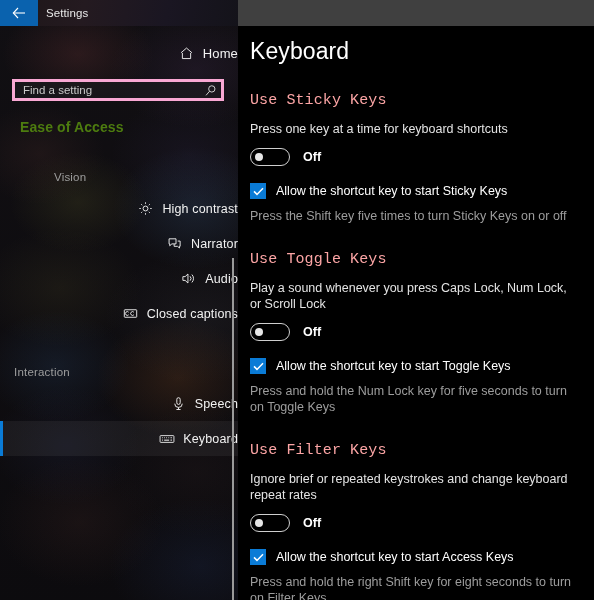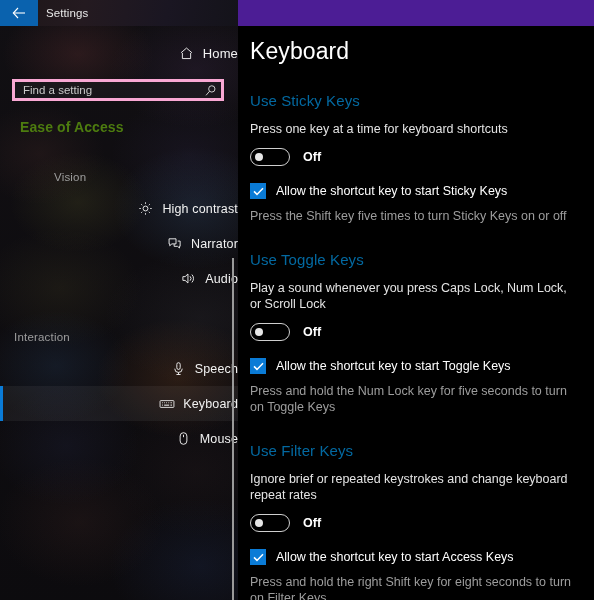--- a/index.html
+++ b/index.html
@@ -20,21 +20,21 @@
     height: 600px;
     display: flex;
     flex-direction: column;
   }
 
   
   .titlebar {
     position: relative;
     height: 26px;
     flex: 0 0 26px;
-    background: #4c1d95;
+    background: #404040;
     display: flex;
     align-items: center;
     z-index: 20;
   }
   .titlebar-tint {
     position: absolute;
     left: 0; top: 0;
     width: 238px; height: 26px;
     background: linear-gradient(100deg, #1d1618 0%, #241a20 35%, #1a1622 70%, #14131a 100%);
     pointer-events: none;
@@ -209,22 +209,23 @@
     font-size: 23px;
     font-weight: normal;
     color: #ffffff;
     padding-top: 12px;
     letter-spacing: .1px;
   }
 
   .section { padding-top: 27px; }
   .section-heading {
     font-size: 15px;
-    color: #0369a1;
+    color: #fca5a5;
     letter-spacing: .1px;
+    font-family: Liberation Mono, monospace;
   }
   .section-desc {
     font-size: 12.5px;
     color: #e4e4e4;
     line-height: 16px;
     padding-top: 12px;
     max-width: 322px;
   }
 
   .toggle-row {
@@ -370,20 +371,30 @@
           <span class="nav-icon">
             <svg width="15" height="15" viewBox="0 0 16 16" fill="none" stroke="#f0f0f0" stroke-width="1">
               <path d="M2 6 H4.4 L7.4 3.2 V12.8 L4.4 10 H2 Z"></path>
               <path d="M9.6 5.6 A3.4 3.4 0 0 1 9.6 10.4"></path>
               <path d="M11.6 3.8 A6 6 0 0 1 11.6 12.2"></path>
             </svg>
           </span>
           <span class="nav-label">Audio</span>
         </div>
 
+        <div class="nav-row">
+          <span class="nav-icon">
+            <svg width="15" height="15" viewBox="0 0 16 16" fill="none" stroke="#f0f0f0" stroke-width="1">
+              <rect x="1.4" y="4" width="13.2" height="8" rx="0.6"></rect>
+              <path d="M6 6.6 A2 2 0 1 0 6 9.4"></path>
+              <path d="M11.6 6.6 A2 2 0 1 0 11.6 9.4"></path>
+            </svg>
+          </span>
+          <span class="nav-label">Closed captions</span>
+        </div>
 
         <div class="section-label sec-interaction">Interaction</div>
 
         <div class="nav-row">
           <span class="nav-icon">
             <svg width="15" height="15" viewBox="0 0 16 16" fill="none" stroke="#f0f0f0" stroke-width="1">
               <rect x="6.2" y="1.8" width="3.6" height="7.2" rx="1.8"></rect>
               <path d="M4 8.2 A4 4 0 0 0 12 8.2"></path>
               <path d="M8 12.2 V14.2"></path>
               <path d="M5.8 14.4 H10.2"></path>
@@ -402,29 +413,20 @@
               <path d="M10.6 6.6 H11.4" stroke-width="1.2"></path>
               <path d="M13 6.6 H14.4" stroke-width="1.2"></path>
               <path d="M3.4 9.3 H4.2" stroke-width="1.2"></path>
               <path d="M5.8 9.3 H11.4" stroke-width="1.2"></path>
               <path d="M13 9.3 H14.4" stroke-width="1.2"></path>
             </svg>
           </span>
           <span class="nav-label">Keyboard</span>
         </div>
 
-        <div class="nav-row">
-          <span class="nav-icon">
-            <svg width="15" height="15" viewBox="0 0 16 16" fill="none" stroke="#f0f0f0" stroke-width="1">
-              <rect x="4.4" y="1.8" width="7.2" height="12.4" rx="3.6"></rect>
-              <path d="M8 4 V6.6"></path>
-            </svg>
-          </span>
-          <span class="nav-label">Mouse</span>
-        </div>
 
 
       </div>
 
       <div class="sb-scrollbar"></div>
     </div>
 
     <div class="content">
 
       <div class="page-title">Keyboard</div>

